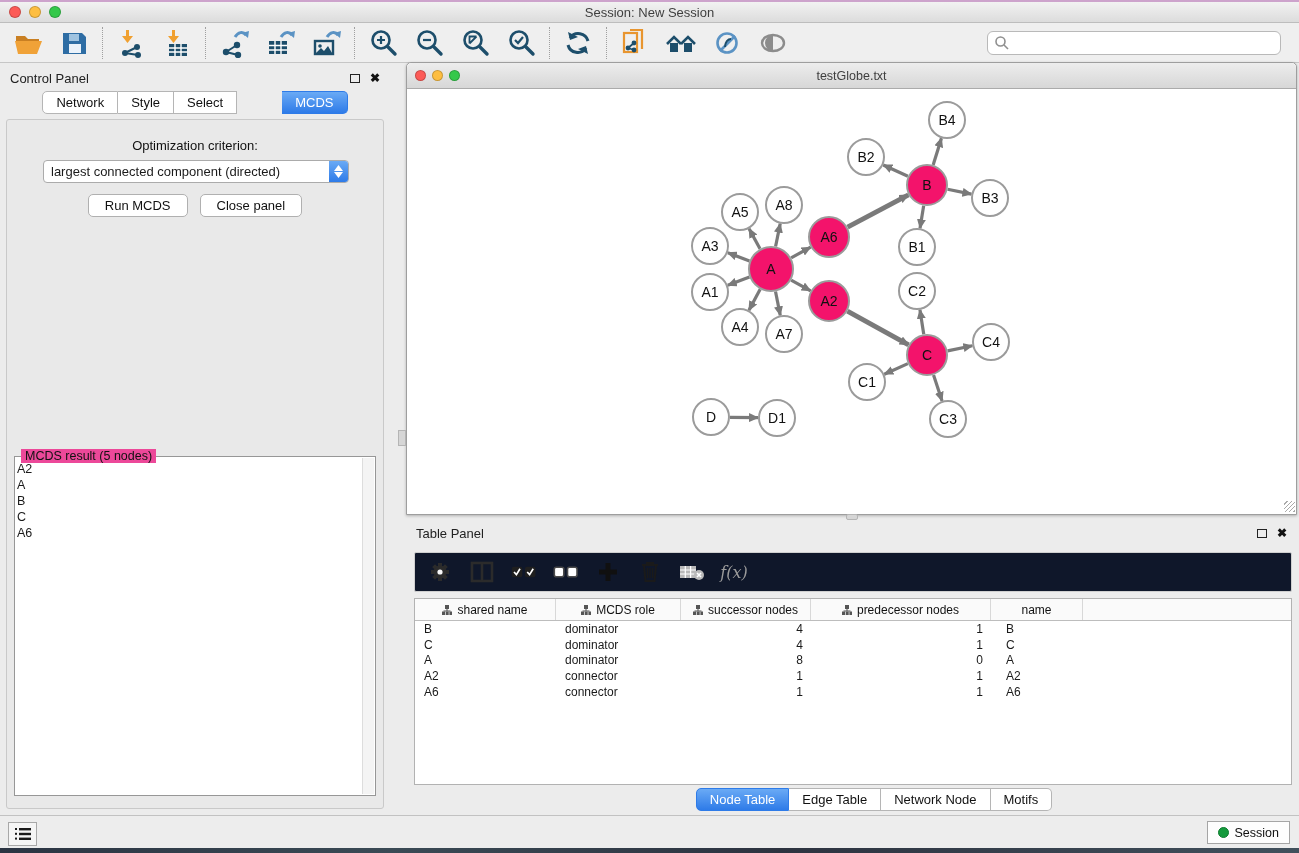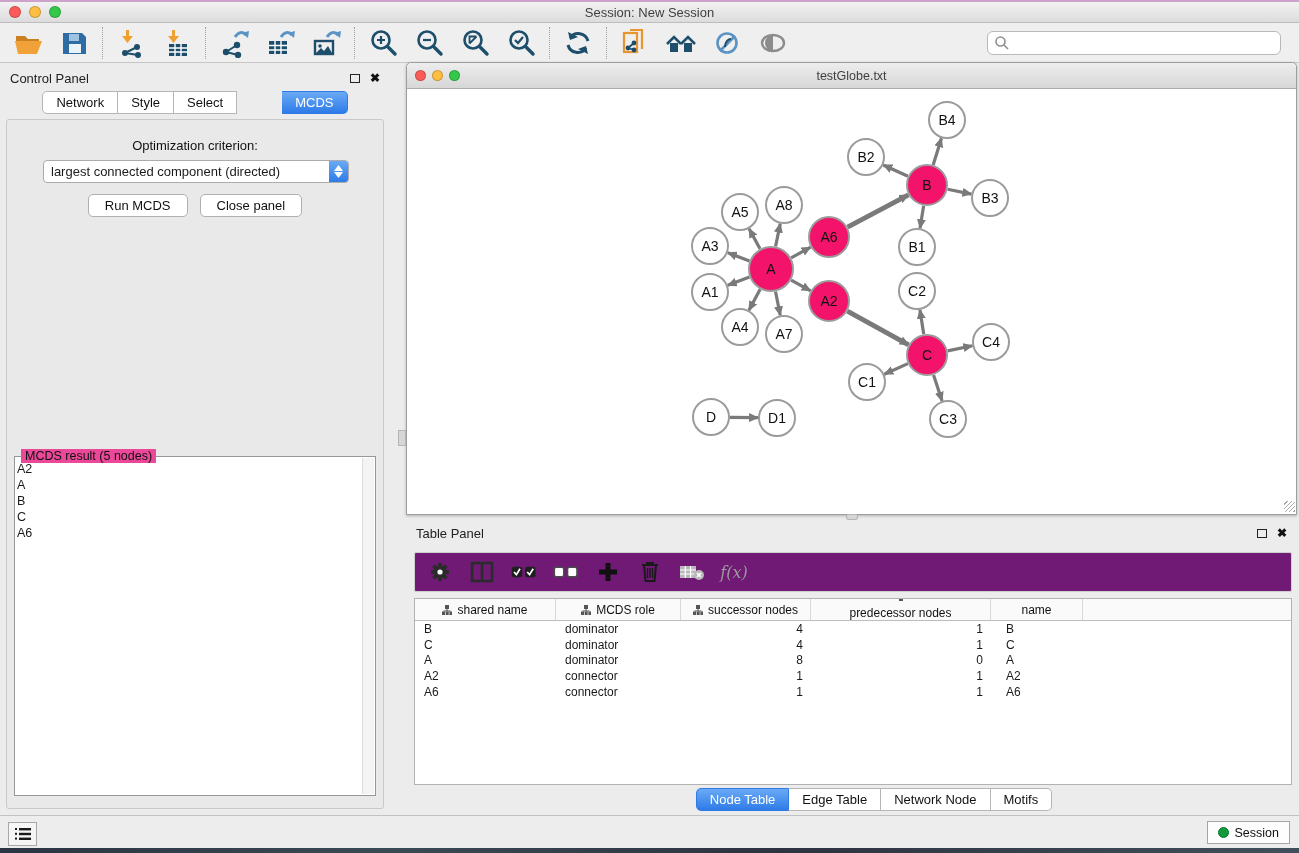--- a/index.html
+++ b/index.html
@@ -66,21 +66,21 @@
   .net-titlebar { position:relative; height:26px; background:linear-gradient(#ededed,#d7d7d7);
             border-bottom:1px solid #ababab; border-radius:5px 5px 0 0; display:flex; align-items:center; }
   .net-canvas { position:relative; width:889px; height:424px; background:#fff; }
   .resize-grip { position:absolute; right:1px; bottom:1px; width:11px; height:11px;
      background:repeating-linear-gradient(135deg,transparent 0 2px,#aaa 2px 3px); }
   .splitter-v { left:398px; top:430px; width:8px; height:16px; background:#d6d6d6; border:1px solid #b5b5b5; }
   .splitter-h { left:846px; top:514px; width:12px; height:6px; background:#d6d6d6; border:1px solid #b5b5b5; border-radius:2px; }
 
   
   .tp { left:406px; top:520px; width:891px; height:295px; background:#ececec; }
-  .tp-toolbar { position:absolute; left:8px; top:32px; width:878px; height:40px; background:#701a75;
+  .tp-toolbar { position:absolute; left:8px; top:32px; width:878px; height:40px; background:#0f172a;
                 border:1px solid #cfcfcf; border-radius:2px; display:flex; align-items:center; gap:16px; padding:0 12px; }
   .tp-toolbar .ticon { width:26px; height:26px; }
   .tbl { position:absolute; left:8px; top:78px; width:878px; height:187px; background:#fff;
          border:1px solid #b2b2b2; overflow:hidden; font-size:12px; }
   .tbl-head { display:flex; height:22px; border-bottom:1px solid #bdbdbd; background:#fafafa;text-align:right; }
   .th { display:flex; align-items:center; justify-content:center; gap:5px; border-right:1px solid #d8d8d8;
         font-size:12px; color:#111; }
   .tr { display:flex; height:15.8px; align-items:center; }
   .td { overflow:hidden; white-space:nowrap; }
   .tp-tabs { position:absolute; left:0; width:100%; top:268px; display:flex; justify-content:center; }
@@ -520,21 +520,21 @@
           <div class="th" style="width: 130px;">
             <svg width="10" height="10">
               <rect x="3" y="0" width="4" height="4" fill="#555"></rect>
               <path d="M5 4v2M1.5 6h7" stroke="#555" stroke-width="1"></path>
               <rect x="0" y="6.5" width="3" height="3.5" fill="#555"></rect>
               <rect x="3.7" y="6.5" width="3" height="3.5" fill="#555"></rect>
               <rect x="7.4" y="6.5" width="3" height="3.5" fill="#555"></rect>
             </svg>
             <span>successor nodes</span>
           </div>
-          <div class="th" style="width: 180px; flex-direction: column;">
+          <div class="th" style="width: 180px;">
             <svg width="10" height="10">
               <rect x="3" y="0" width="4" height="4" fill="#555"></rect>
               <path d="M5 4v2M1.5 6h7" stroke="#555" stroke-width="1"></path>
               <rect x="0" y="6.5" width="3" height="3.5" fill="#555"></rect>
               <rect x="3.7" y="6.5" width="3" height="3.5" fill="#555"></rect>
               <rect x="7.4" y="6.5" width="3" height="3.5" fill="#555"></rect>
             </svg>
             <span>predecessor nodes</span>
           </div>
           <div class="th" style="width: 92px;">

